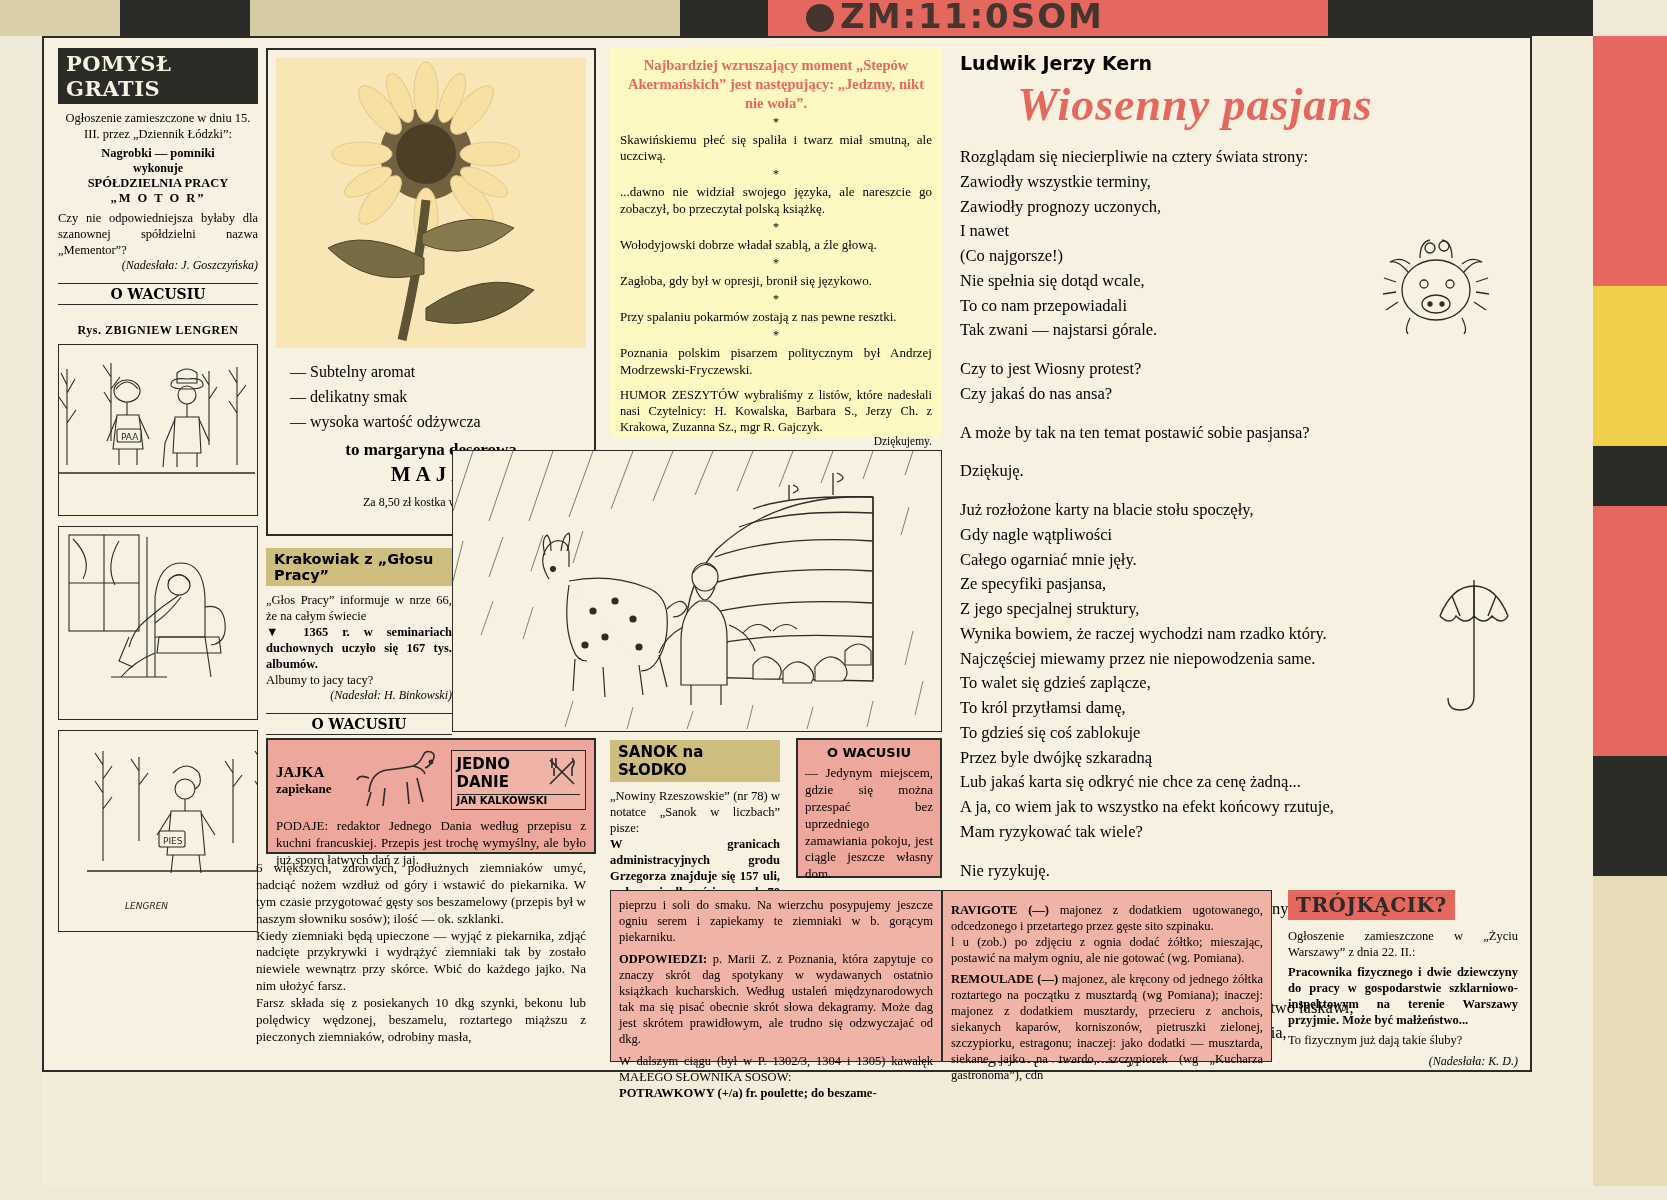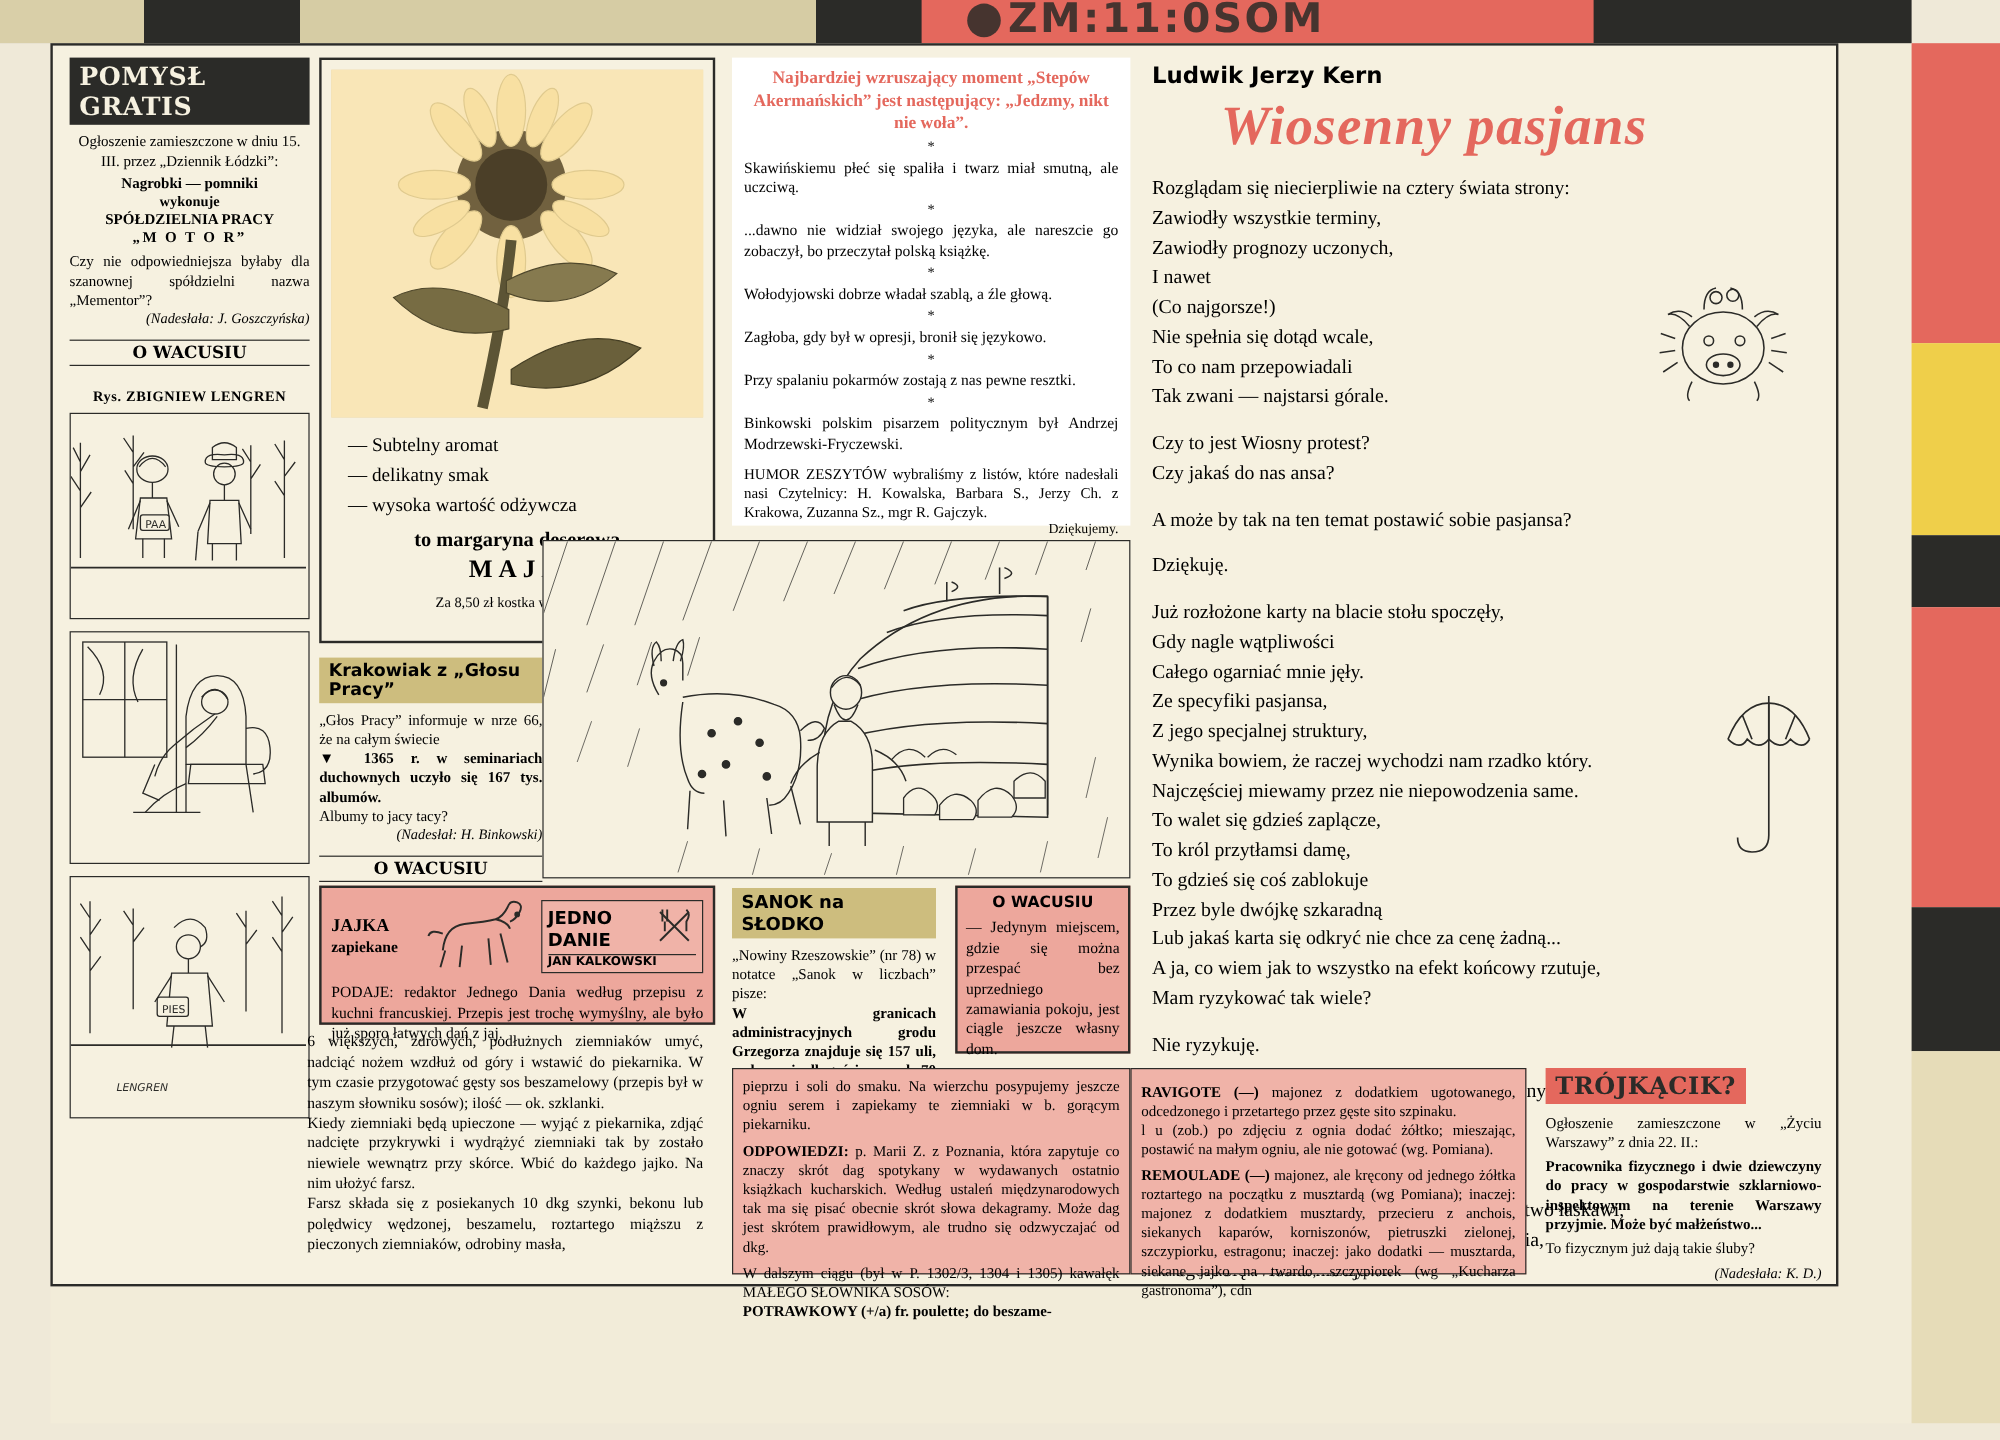--- a/index.html
+++ b/index.html
@@ -91,21 +91,21 @@
     font-family:"Liberation Serif", serif;
     font-style:italic;font-weight:bold;color:#e4685d;
     font-size:46px;letter-spacing:1px;text-align:center;margin:4px 0 14px 0;
   }
   .poem-author{font-family:"DejaVu Sans", sans-serif;font-weight:bold;font-size:19px;}
   .poem-body{font-size:16.5px;line-height:1.5;}
   .poem-body p{margin:0 0 14px 0;}
 
   .redbox{background:#eda79c;border:2px solid #2b2b28;box-sizing:border-box;}
   .pinkbox{background:#f0b3a8;border:1px solid #2b2b28;box-sizing:border-box;}
-  .creambox{background:#ffffff;box-sizing:border-box;}
+  .creambox{background:#fef9c3;box-sizing:border-box;}
 
   .star{text-align:center;font-size:12px;margin:2px 0;}
   .marg-list{font-size:16px;line-height:1.55;}
   .photo{filter:sepia(.45) contrast(1.05);}
 </style>
 </head>
 <body>
 
 <div id="page">
 
@@ -192,21 +192,21 @@
             <path d="M109 54 q12 -14 22 2"></path>
             <path d="M120 68 q-18 12 -34 26 q-12 10 -16 26"></path>
             <path d="M122 70 q-12 16 -26 26"></path>
             <path d="M70 110 L60 134 L74 140"></path>
             <path d="M52 150 L108 150"></path>
             <path d="M96 126 q-20 8 -34 24"></path>
           </g>
         </svg>
       </div>
 
-      <div class="cartoon" style="margin-top:10px;height:200px;">
+      <div class="cartoon" style="margin-top:10px;height:200px;padding-left:28px;">
         <svg width="196" height="198" viewBox="0 0 196 198">
           <g stroke="#2b2b28" fill="none" stroke-width="1.1">
             <path d="M16 20 L16 130 M16 34 l-8 -12 M16 48 l9 -13 M16 62 l-8 -12 M16 78 l9 -12"></path>
             <path d="M52 26 L52 110 M52 40 l-8 -12 M52 54 l9 -12"></path>
             <path d="M176 16 L176 130 M176 32 l-8 -12 M176 46 l9 -13 M176 62 l-8 -12"></path>
             <path d="M146 28 L146 112 M146 42 l-8 -12 M146 56 l9 -12"></path>
             <path d="M0 140 L196 140" stroke-width="1.4"></path>
 
             <path d="M86 42 q14 -14 26 0 q4 12 -4 16"></path>
             <ellipse cx="98" cy="58" rx="10" ry="10"></ellipse>
@@ -330,21 +330,21 @@
       <div class="tiny2">Skawińskiemu płeć się spaliła i twarz miał smutną, ale uczciwą.</div>
       <div class="star">*</div>
       <div class="tiny2">...dawno nie widział swojego języka, ale nareszcie go zobaczył, bo przeczytał polską książkę.</div>
       <div class="star">*</div>
       <div class="tiny2">Wołodyjowski dobrze władał szablą, a źle głową.</div>
       <div class="star">*</div>
       <div class="tiny2">Zagłoba, gdy był w opresji, bronił się językowo.</div>
       <div class="star">*</div>
       <div class="tiny2">Przy spalaniu pokarmów zostają z nas pewne resztki.</div>
       <div class="star">*</div>
-      <div class="tiny2">Binkowski polskim pisarzem politycznym był Andrzej Modrzewski-Fryczewski.</div>
+      <div class="tiny2">Poznania polskim pisarzem politycznym był Andrzej Modrzewski-Fryczewski.</div>
       <div class="tiny" style="margin-top:8px;">HUMOR ZESZYTÓW wybraliśmy z listów, które nadesłali nasi Czytelnicy: H. Kowalska, Barbara S., Jerzy Ch. z Krakowa, Zuzanna Sz., mgr R. Gajczyk.</div>
       <div style="text-align:right;font-size:11.5px;">Dziękujemy.</div>
     </div>
 
     <div class="col thinbox" style="left:408px;top:412px;width:490px;height:282px;background:#f6f1e0;overflow:hidden;">
       <svg width="488" height="280" viewBox="0 0 488 280">
         <g stroke="#2b2b28" fill="none" stroke-width="0.8" opacity=".75">
           <path d="M20 0 L0 60 M60 0 L36 70 M100 0 L76 70 M140 0 L116 66 M180 0 L158 58 M220 0 L200 50 M260 0 L242 44 M300 0 L284 40 M340 0 L326 36 M380 0 L368 32 M420 0 L410 28 M460 0 L452 24"></path>
           <path d="M10 90 L0 130 M50 86 L36 126 M90 84 L78 120 M130 80 L120 112 M420 60 L410 92 M456 56 L448 84"></path>
         </g>

